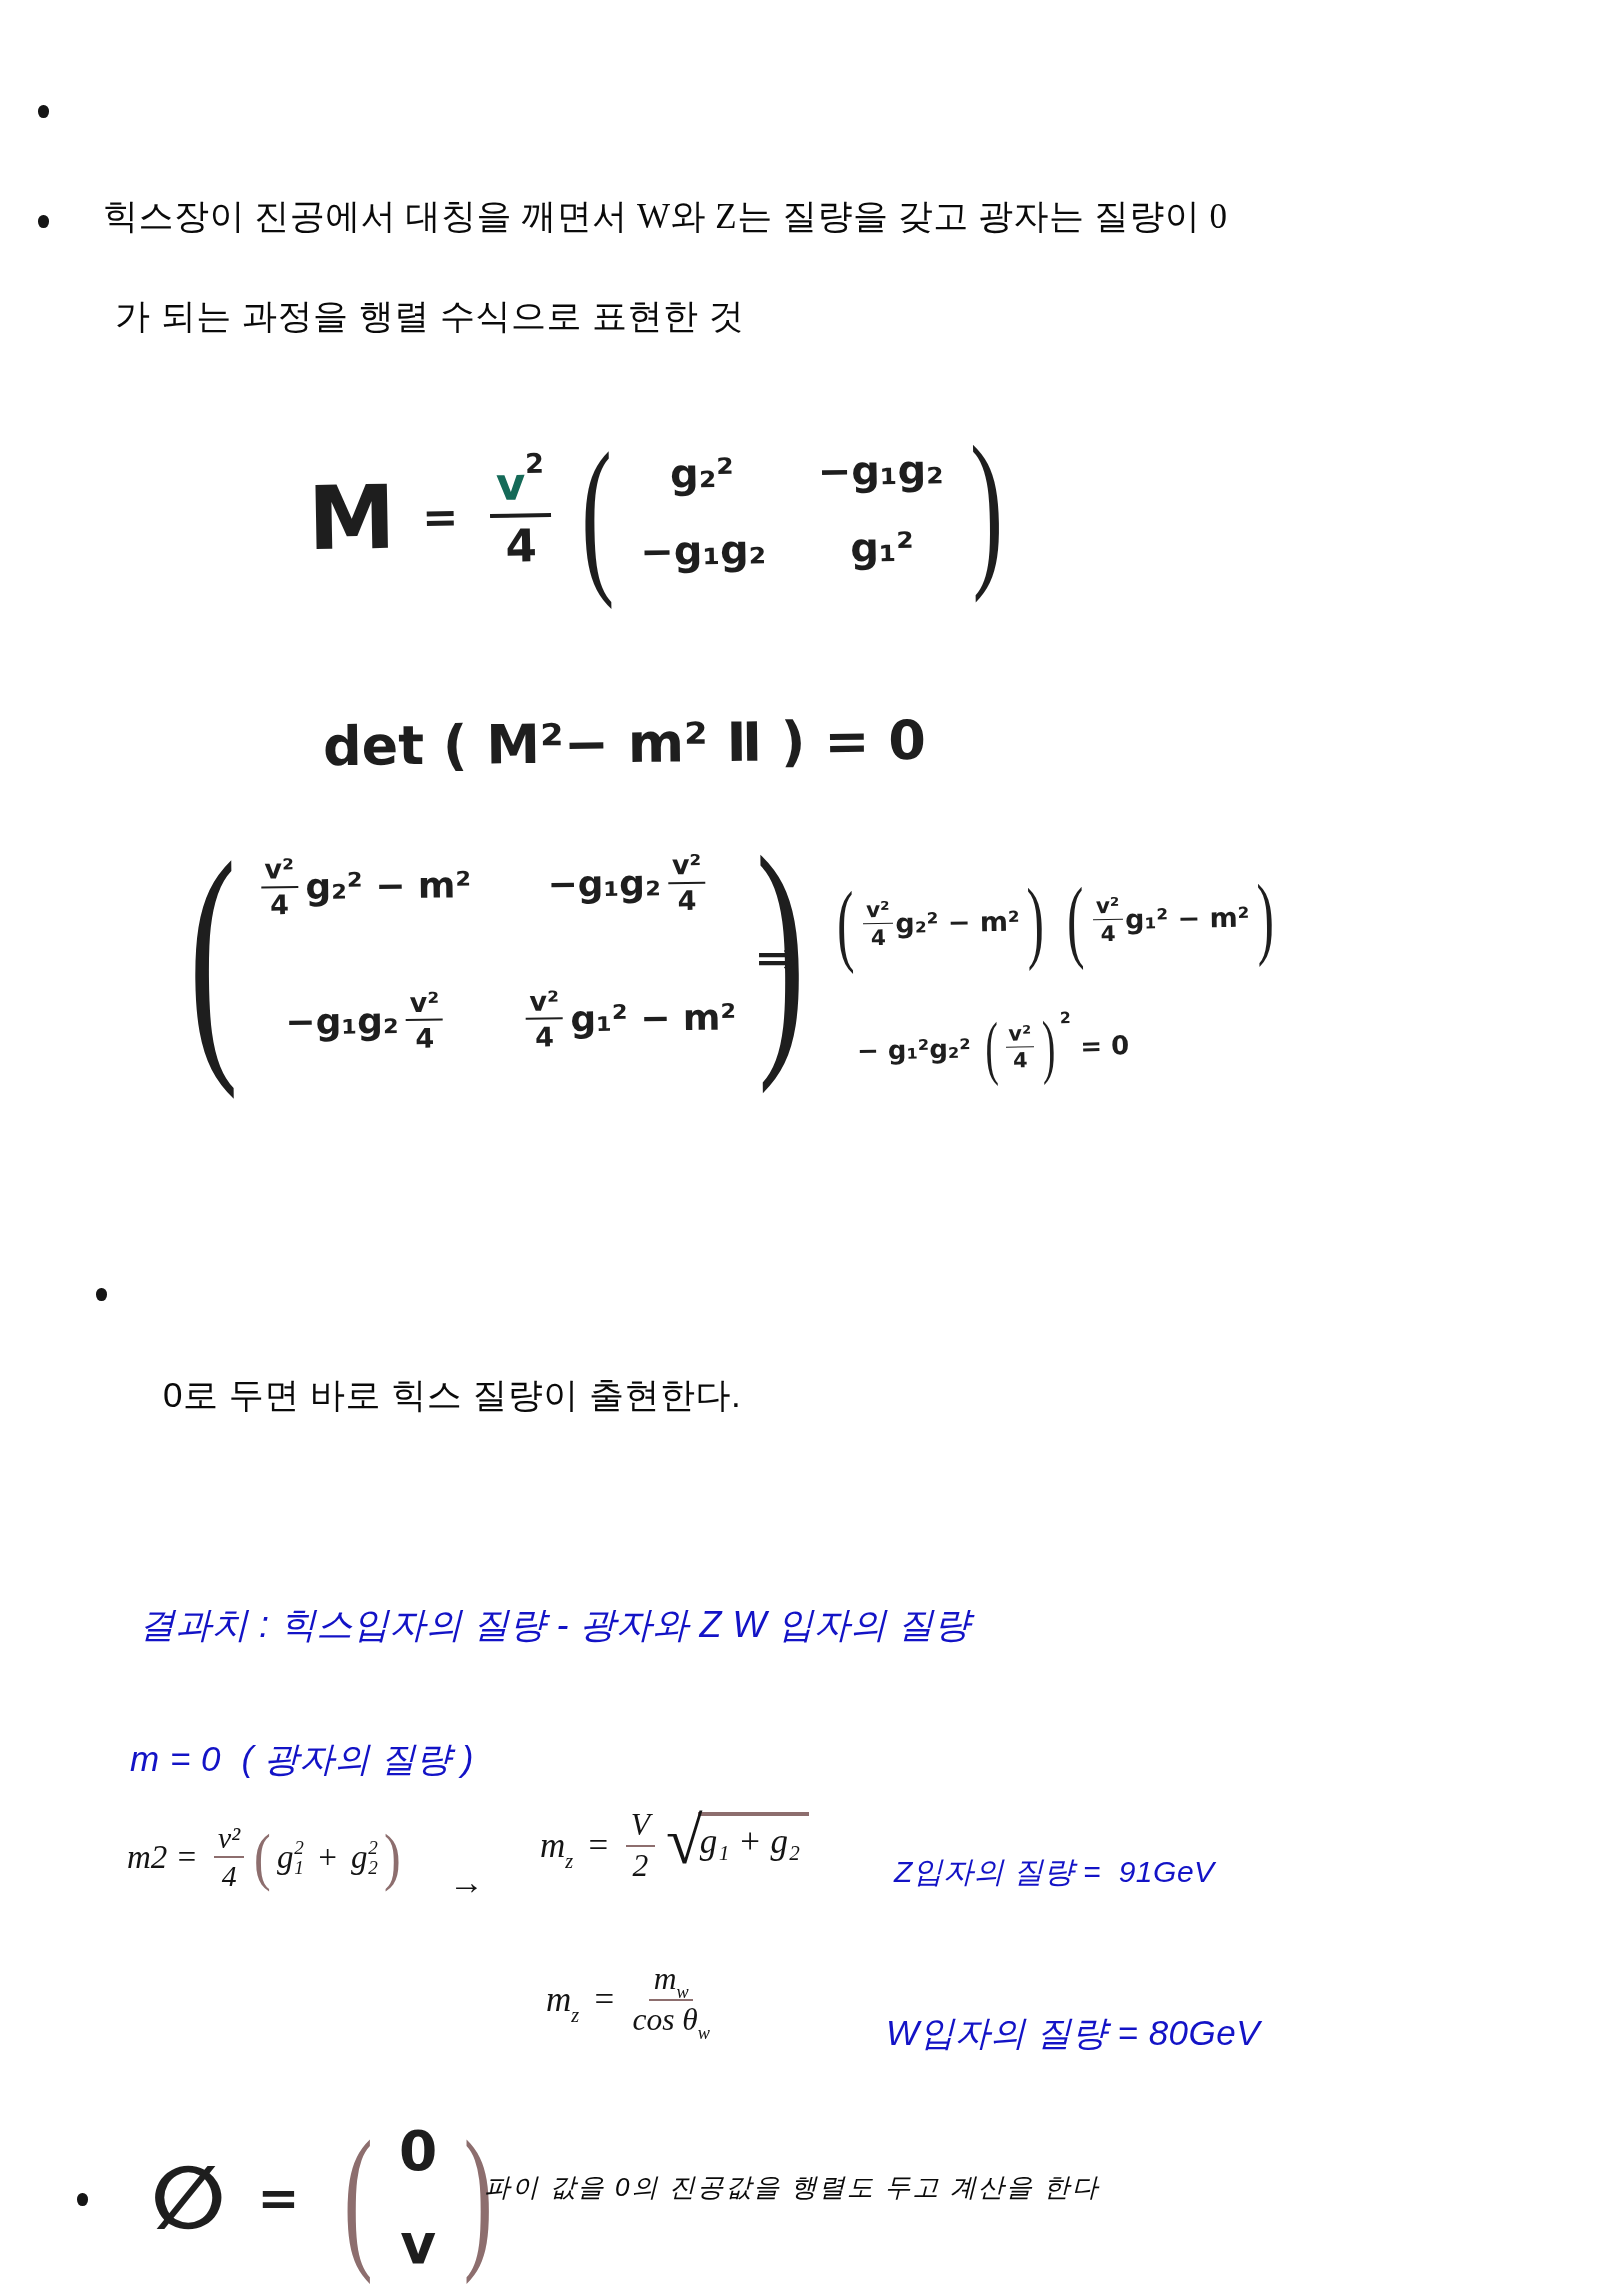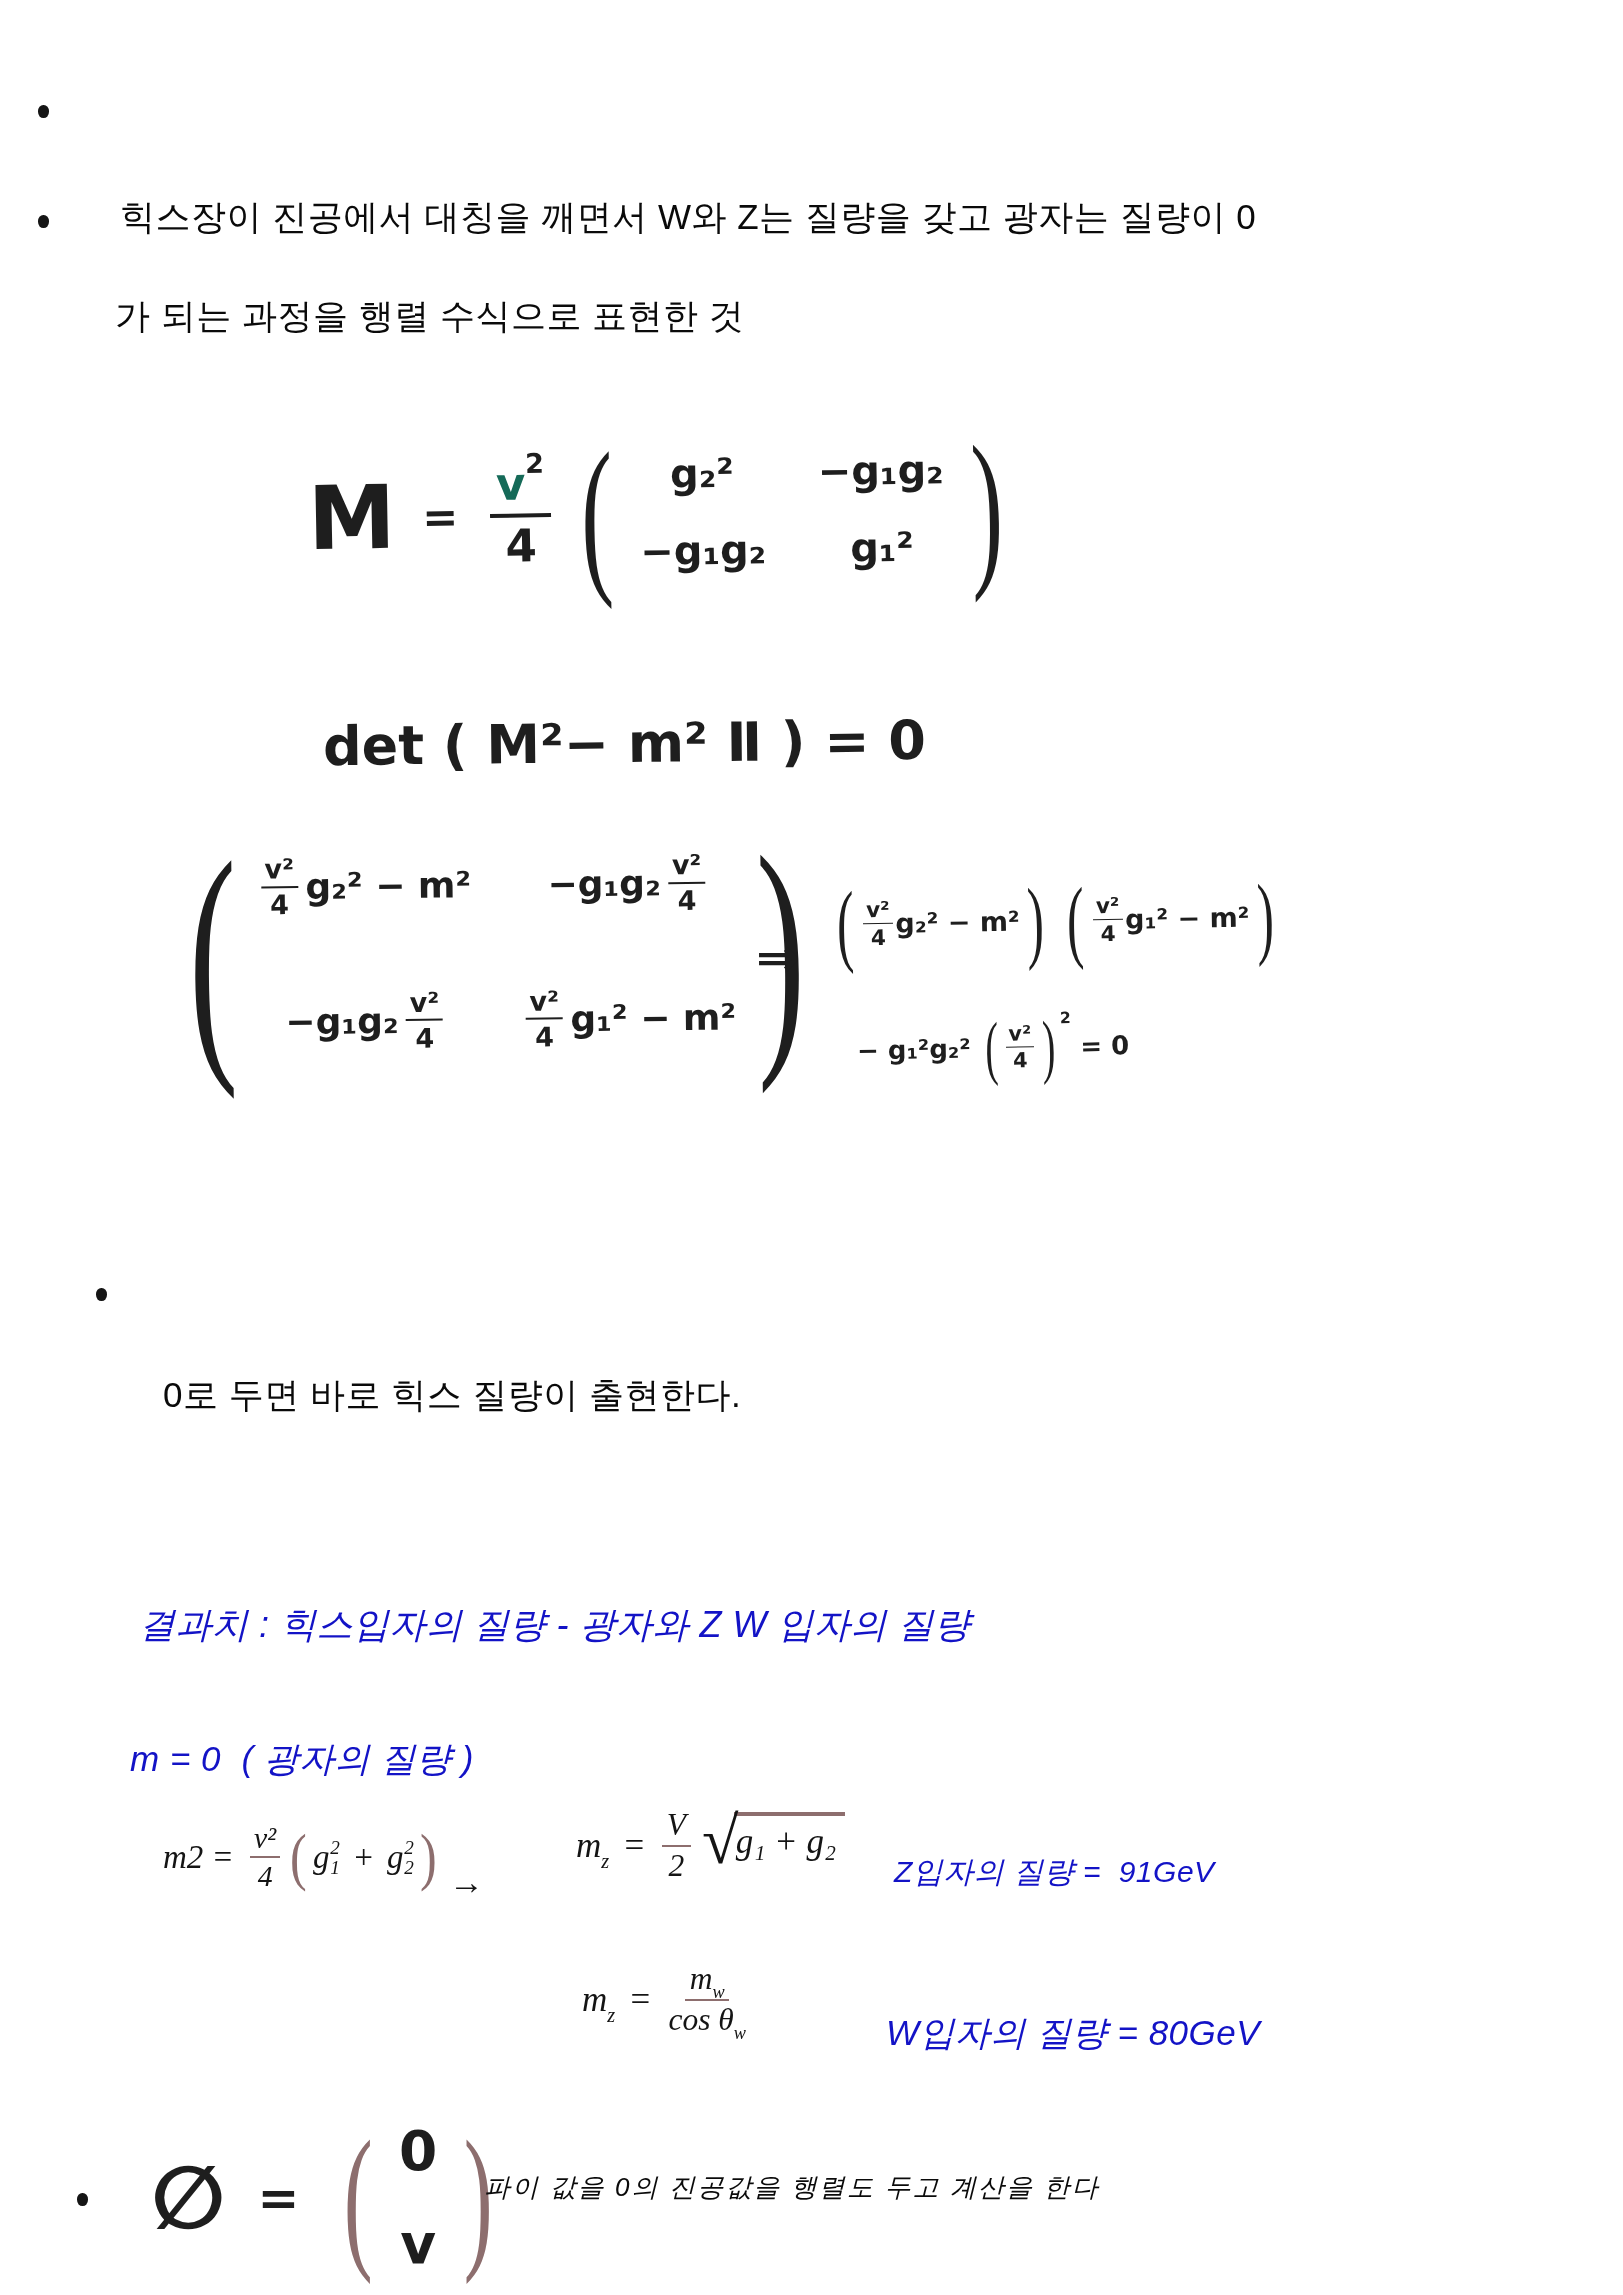--- a/index.html
+++ b/index.html
@@ -12,42 +12,42 @@
   *{margin:0;padding:0;box-sizing:border-box;}
   body{background:#ffffff;font-family:"Liberation Sans",sans-serif;}
   .page{position:relative;width:1623px;height:2295px;background:#ffffff;overflow:hidden;}
 
   
   .txt{position:absolute;color:var(--black);font-size:35px;letter-spacing:0.5px;white-space:pre;line-height:1.25;}
   .blue{color:var(--blue);font-style:italic;}
   .dot{position:absolute;width:10.5px;height:12.6px;border-radius:50%;background:#151515;}
 
   .b1{left:105px;top:84px;}
-  .b2{left:120px;top:195px;}
+  .b2{left:103px;top:195px;font-family:Liberation Serif, serif;}
   .b2b{left:115px;top:294px;}
   .b3{left:158px;top:1263px;}
   .b3b{left:163px;top:1373px;}
   .b4{left:484px;top:2171px;font-size:26px;letter-spacing:2.1px;font-style:italic;}
 
   .dot1{left:38px;top:105px;}
   .dot2{left:38px;top:215px;}
   .dot3{left:96px;top:1288px;}
   .dot4{left:77px;top:2193px;}
 
   .res-head{left:139px;top:1602px;font-size:36px;}
   .res-photon{left:130px;top:1737px;font-size:35px;}
   .z-label{left:894px;top:1853px;font-size:30px;}
   .w-label{left:886px;top:2011px;font-size:35px;}
 
   
   .eq{position:absolute;color:var(--ink);white-space:pre;}
   .eq span{white-space:pre;}
   .eq-flex{display:flex;align-items:center;}
   .hand{font-family:"DejaVu Sans",sans-serif;font-weight:bold;}
-  .typeset{font-family:"Liberation Serif",serif;font-style:italic;color:#141414;font-weight:normal;margin-left:36px;}
+  .typeset{font-family:"Liberation Serif",serif;font-style:italic;color:#141414;font-weight:normal;}
 
   .frac{display:inline-flex;flex-direction:column;align-items:center;text-align:center;vertical-align:middle;margin:0 .12em;}
   .frac .num{border-bottom:.09em solid currentColor;padding:0 .14em .05em;display:inline-flex;align-items:flex-end;justify-content:center;}
   .frac .den{padding-top:.05em;}
   .typeset .frac .num{border-bottom-color:var(--brown);border-bottom-width:.08em;}
 
   .paren{font-family:"Liberation Serif",serif;font-weight:normal;font-style:normal;display:inline-block;transform:scaleX(.55);line-height:.95;}
   .mx{display:inline-grid;grid-template-columns:auto auto;align-items:center;justify-items:center;margin:0 .05em;}
   .mx .cell{display:inline-flex;align-items:center;justify-content:center;gap:.12em;}
   .colv{display:inline-flex;flex-direction:column;align-items:center;}

